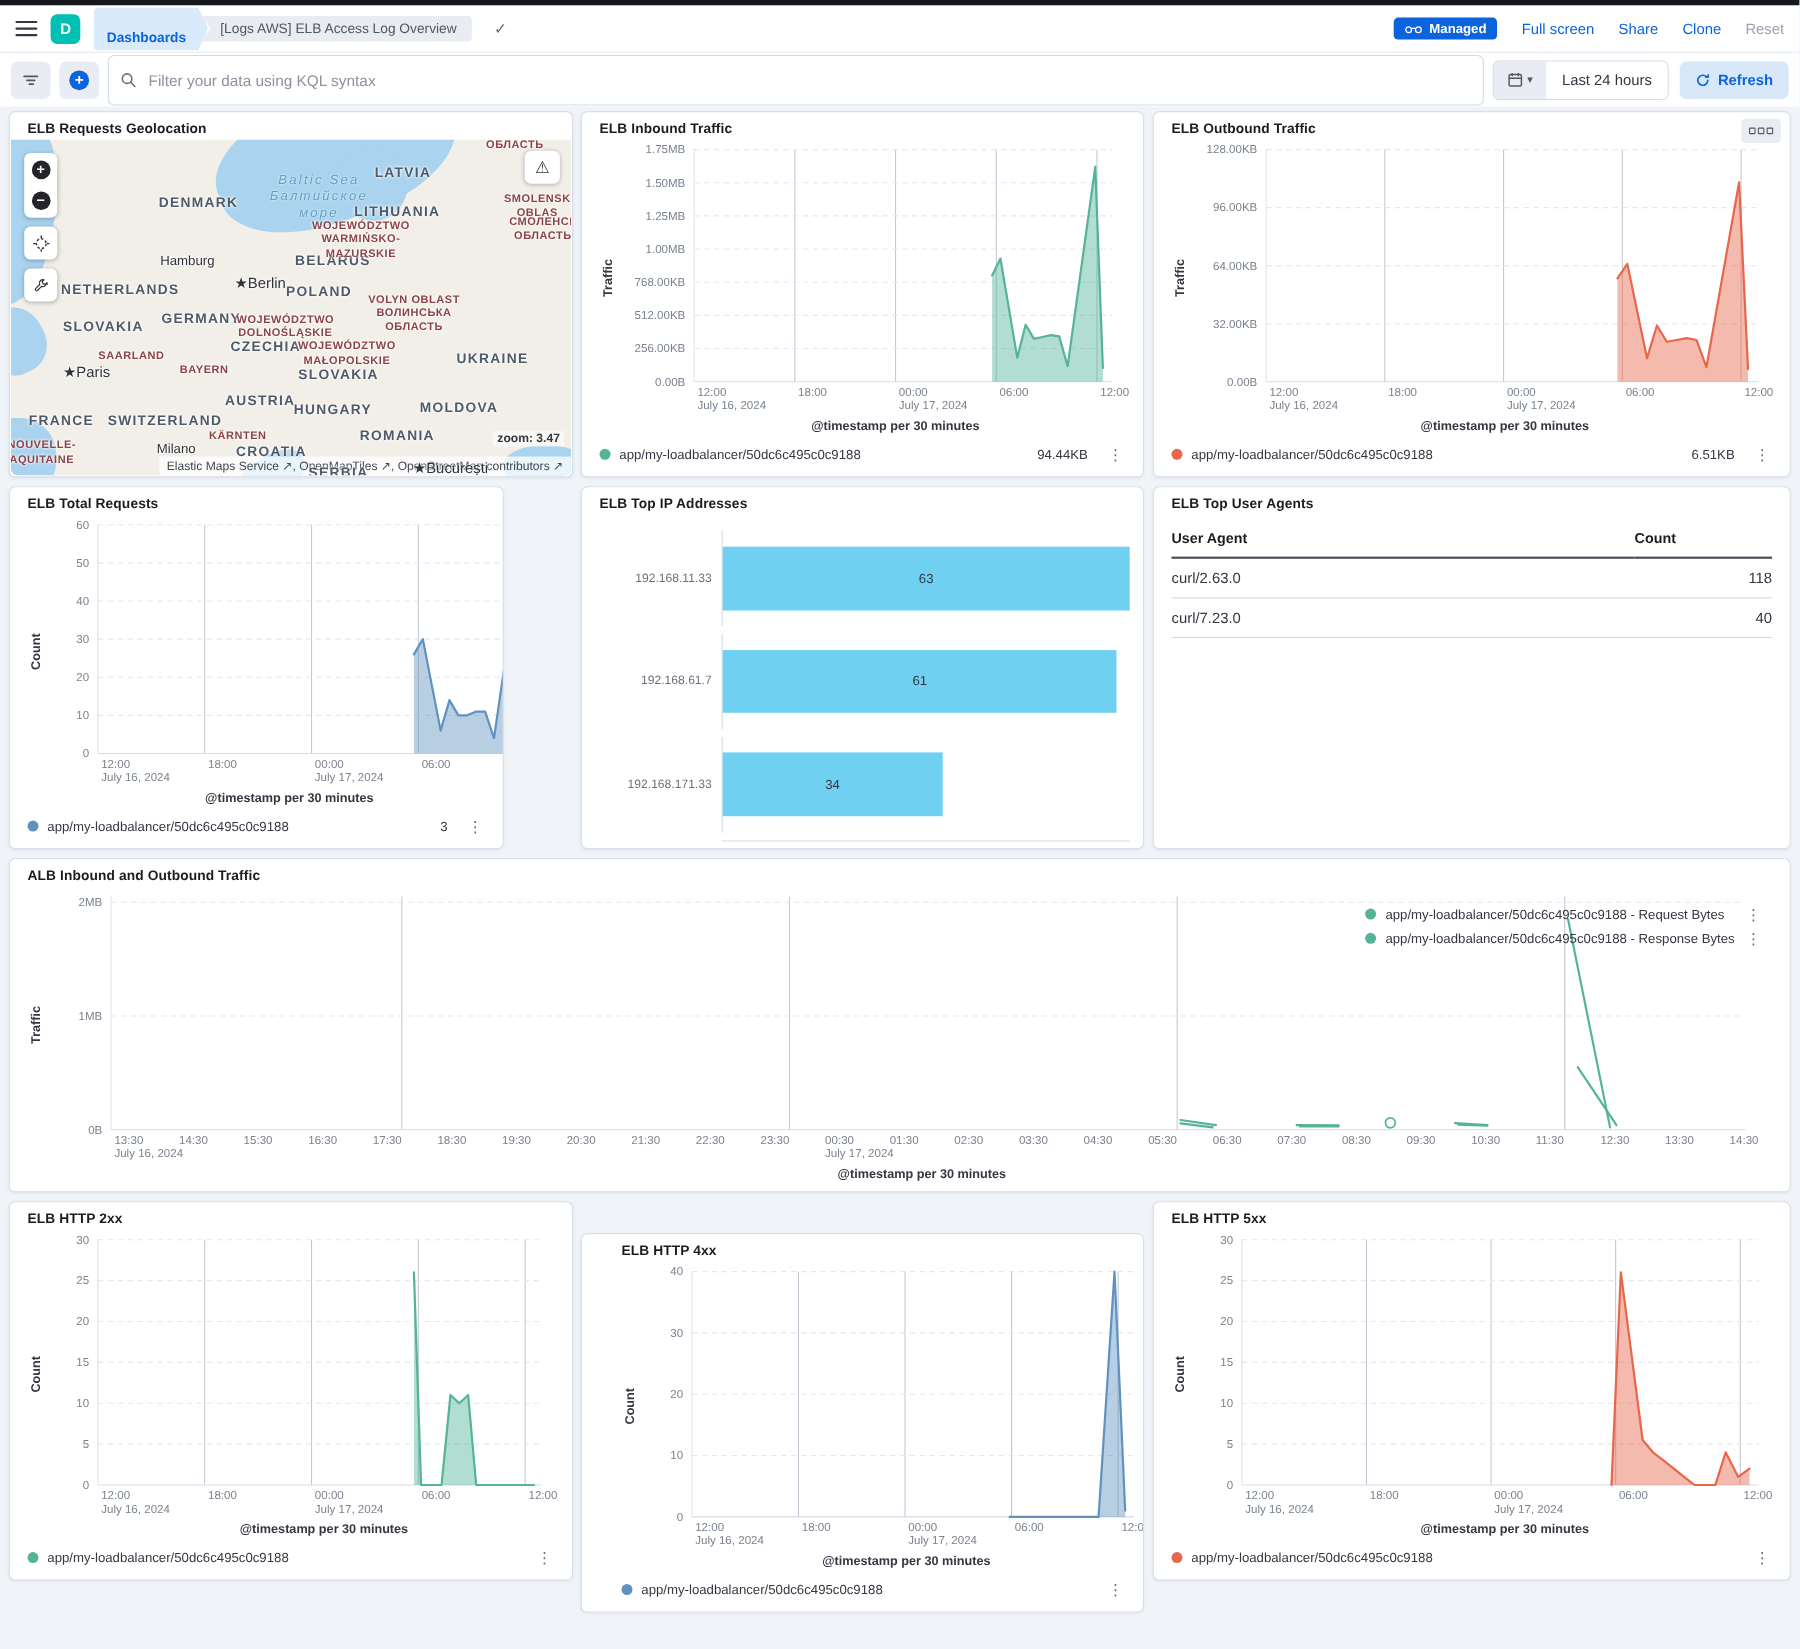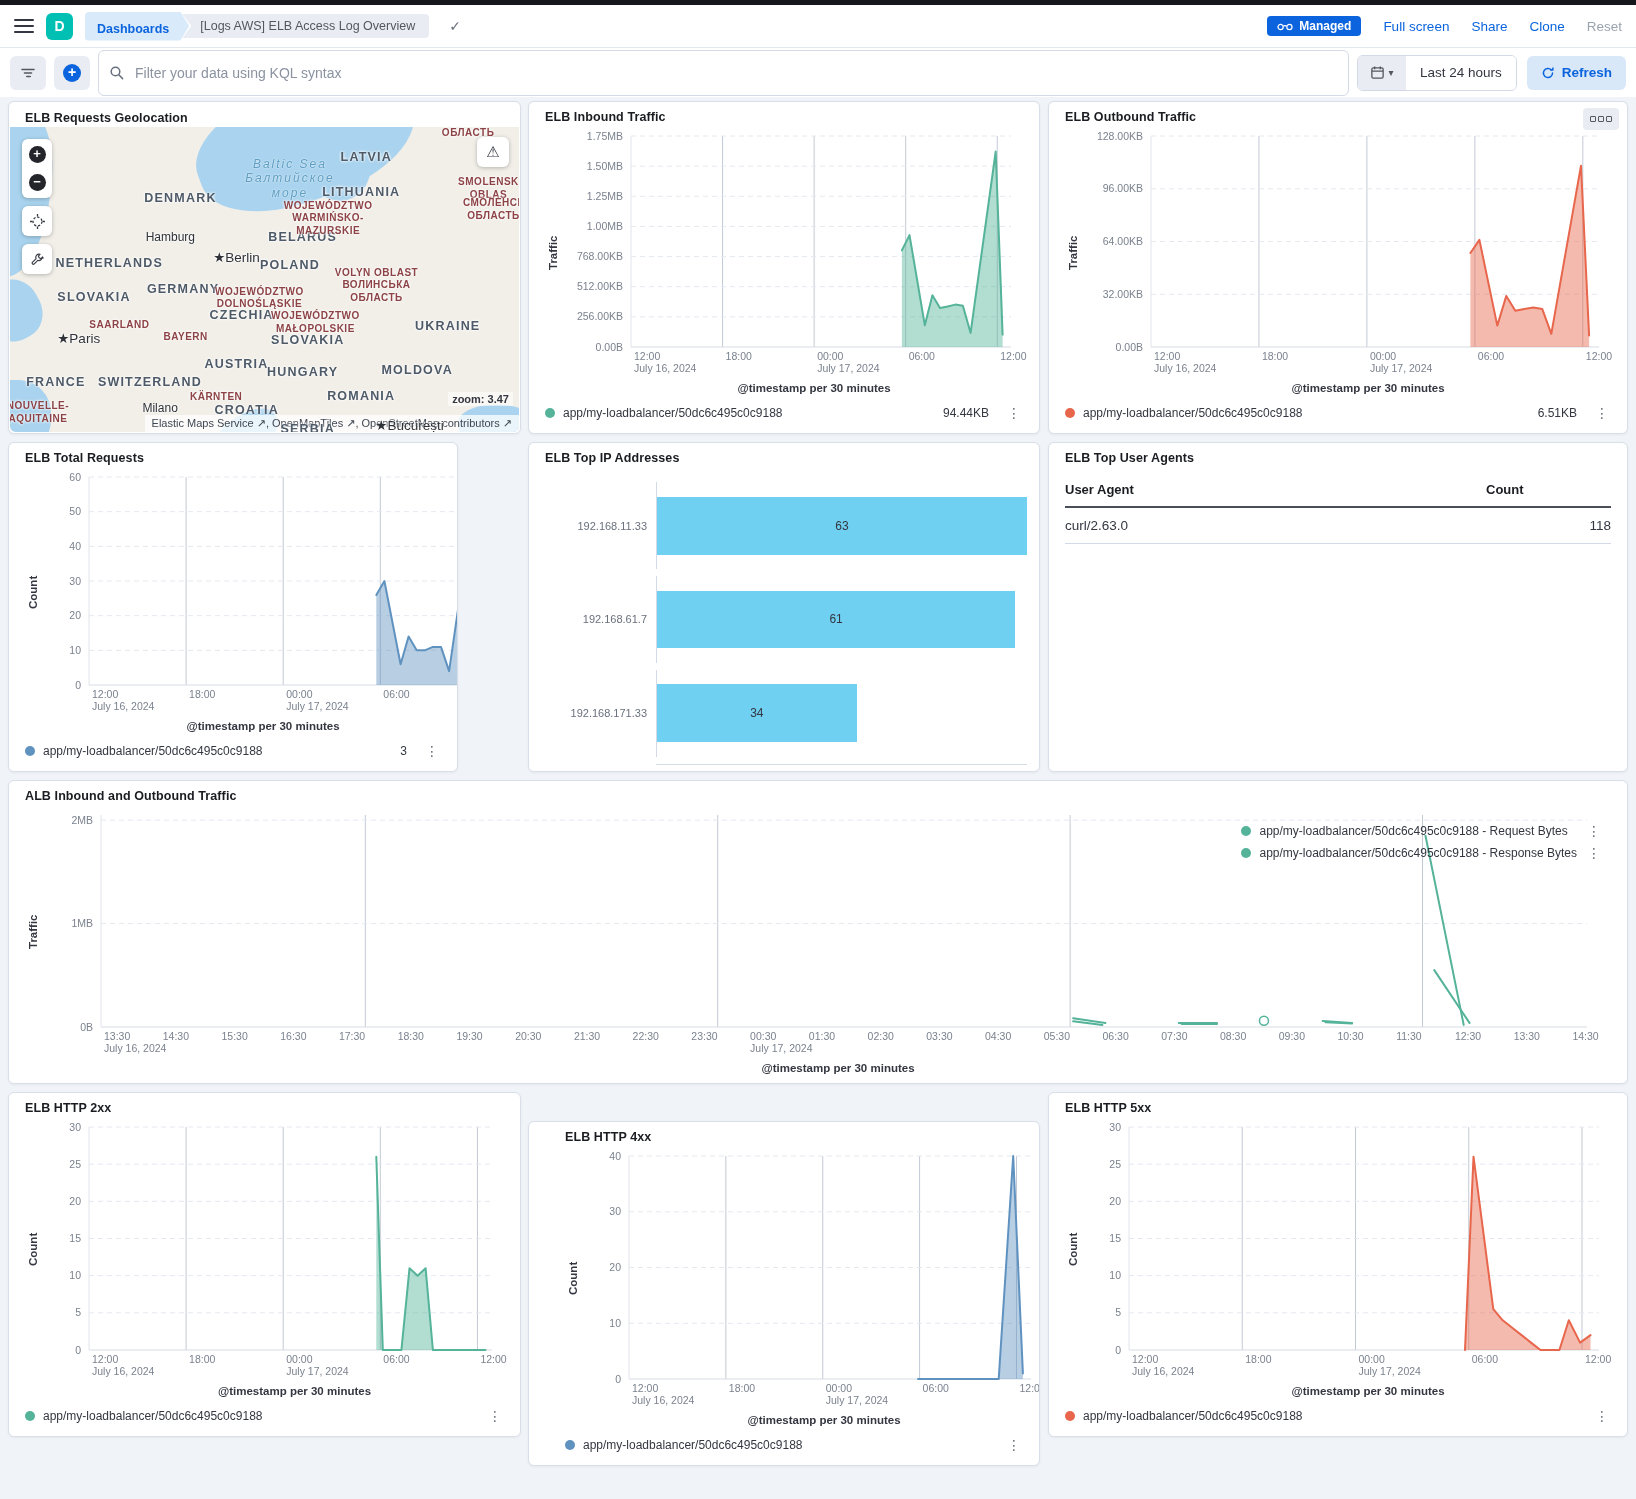--- a/index.html
+++ b/index.html
@@ -4,21 +4,21 @@
 <style>
   html,body{margin:0;padding:0;background:#f0f3f8;font-family:"Liberation Sans","DejaVu Sans",sans-serif;}
   body{width:1636px;height:1499px;overflow:hidden;position:relative;color:#343741;}
   .topstrip{height:5px;background:#16171c;}
   
   .hdr{height:43px;background:#fff;border-bottom:1px solid #e3e7ee;display:flex;align-items:center;padding:0 14px;gap:12px;box-sizing:border-box;}
   .hamburger{width:20px;height:14px;display:flex;flex-direction:column;justify-content:space-between;cursor:pointer;}
   .hamburger span{height:2px;background:#343741;border-radius:1px;}
   .space-logo{width:27px;height:27px;border-radius:6px;background:#00BFB3;color:#fff;font-weight:bold;font-size:14px;display:flex;align-items:center;justify-content:center;}
   .crumbs{display:flex;align-items:center;}
-  .crumb1{background:#d9ebfa;color:#0b64dd;font-size:12.5px;font-weight:600;padding:10px 20px 5px 12px;clip-path:polygon(0 0,calc(100% - 9px) 0,100% 50%,calc(100% - 9px) 100%,0 100%);border-radius:4px 0 0 4px;}
+  .crumb1{background:#d9ebfa;color:#0b64dd;font-size:12.5px;font-weight:600;padding:20px 20px 5px 12px;clip-path:polygon(0 0,calc(100% - 9px) 0,100% 50%,calc(100% - 9px) 100%,0 100%);border-radius:4px 0 0 4px;}
   .crumb2{background:#e9edf3;color:#53575e;font-size:12.5px;padding:5px 14px 5px 18px;margin-left:-7px;clip-path:polygon(0 0,100% 0,100% 100%,0 100%,9px 50%);border-radius:0 4px 4px 0;}
   .savecheck{color:#69707d;font-size:14px;margin-left:8px;}
   .hdr-right{margin-left:auto;display:flex;align-items:center;gap:22px;}
   .managed{background:#0b64dd;color:#fff;font-size:12px;font-weight:700;padding:3px 10px;border-radius:4px;display:flex;align-items:center;gap:6px;}
   .hlink{color:#0b64dd;font-size:13.5px;font-weight:500;cursor:pointer;}
   .hlink.disabled{color:#9aa3b0;}
   
   .filterbar{background:#fff;height:49px;display:flex;align-items:center;gap:8px;padding:0 10px;box-sizing:border-box;}
   .fbtn{width:36px;height:34px;border-radius:6px;background:#e9edf3;display:flex;align-items:center;justify-content:center;cursor:pointer;flex:none;}
   .plus-circle{width:18px;height:18px;border-radius:50%;background:#0b64dd;color:#fff;font-size:14px;line-height:17px;text-align:center;font-weight:bold;}
@@ -192,21 +192,21 @@
           <svg width="15" height="15" viewBox="0 0 16 16">
               <path d="M12.9 5.7a3.4 3.4 0 0 1-4.6 3.2l-4 4a1.3 1.3 0 0 1-1.8-1.8l4-4A3.4 3.4 0 0 1 10.7 2.5L8.9 4.3l.9 1.9 1.9.9 1.8-1.8c.2.4.4.9.4 1.4z" fill="none" stroke="#343741" stroke-width="1.2" stroke-linejoin="round"></path>
             </svg>
         </div>
       </div>
       <div class="warncard">
           <span>⚠</span>
         </div>
       <div class="zoomlbl">zoom: 3.47</div>
       <div class="attrib">Elastic Maps Service ↗,  OpenMapTiles ↗,  OpenStreetMap contributors ↗</div>
-    <span class="mlbl m-country" style="left: 33.5%; top: 19%; margin-top: 14px;">DENMARK</span>
+    <span class="mlbl m-country" style="left: 33.5%; top: 19%;">DENMARK</span>
         <span class="mlbl m-country" style="left: 70%; top: 10%;">LATVIA</span>
         <span class="mlbl m-country" style="left: 69%; top: 21.5%;">LITHUANIA</span>
         <span class="mlbl m-country" style="left: 57.5%; top: 36.5%;">BELARUS</span>
         <span class="mlbl m-country" style="left: 55%; top: 45.5%;">POLAND</span>
         <span class="mlbl m-country" style="left: 19.5%; top: 45%;">NETHERLANDS</span>
         <span class="mlbl m-country" style="left: 34%; top: 53.5%;">GERMANY</span>
         <span class="mlbl m-country" style="left: 16.5%; top: 56%;">SLOVAKIA</span>
         <span class="mlbl m-country" style="left: 45.5%; top: 62%;">CZECHIA</span>
         <span class="mlbl m-country" style="left: 86%; top: 65.5%;">UKRAINE</span>
         <span class="mlbl m-country" style="left: 58.5%; top: 70%;">SLOVAKIA</span>
@@ -426,20 +426,24 @@
         <thead>
           <tr>
             <th>User Agent</th>
             <th class="count">Count</th>
           </tr>
         </thead>
         <tbody>
           <tr>
             <td>curl/2.63.0</td>
             <td class="count">118</td>
+          </tr>
+          <tr>
+            <td>curl/7.23.0</td>
+            <td class="count">40</td>
           </tr>
         </tbody>
       </table>
   </div>
 
   <div class="panel p-alb">
     <div class="ptitle">ALB Inbound and Outbound Traffic</div>
     <div class="chart-wrap">
       <div class="yaxis-label">Traffic</div>
       <div class="chart"><svg width="1570" height="254" style="overflow: visible;">

